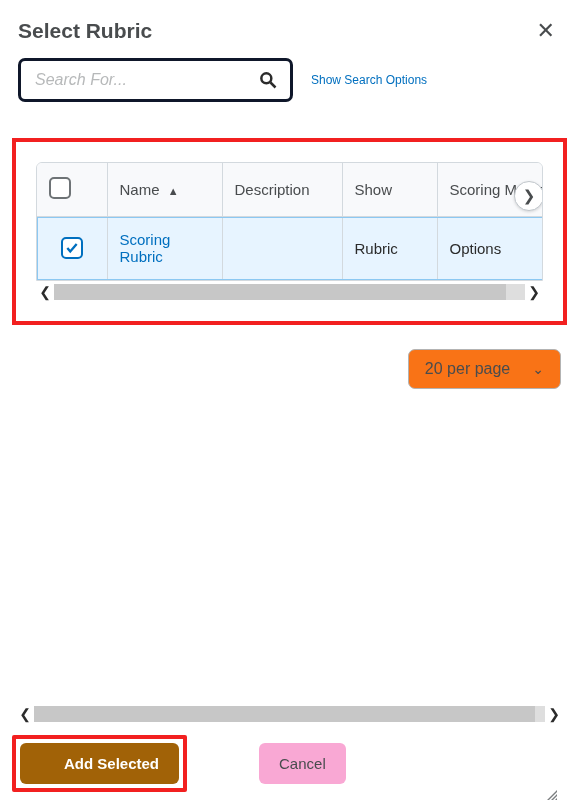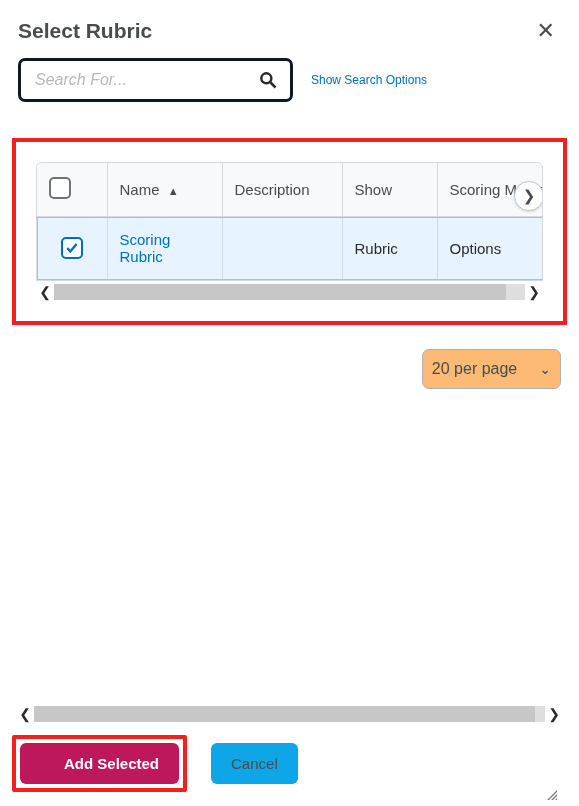--- a/index.html
+++ b/index.html
@@ -172,28 +172,28 @@
   }
 
   .pager-row {
     display: flex;
     justify-content: flex-end;
     margin-top: 14px;
   }
   .per-page {
     border: 1px solid #b3b3b3;
     border-radius: 7px;
-    padding: 10px 9px;
+    padding: 10px 16px;
     display: flex;
     align-items: center;
     gap: 22px;
     font-size: 16px;
     color: #494c4e;
     cursor: pointer;
-    background: #fdba74;
+    background: #f97316;
     margin-left: 28px;
   }
   .chev-down { font-size: 14px; color: #494c4e; }
 
   .spacer { flex: 1; }
 
   .bottom-scroll {
     display: flex;
     align-items: center;
     height: 18px;
@@ -221,22 +221,22 @@
     position: relative;
   }
   .btn {
     border-radius: 6px;
     font-size: 15px;
     font-weight: 600;
     padding: 12px 20px;
     cursor: pointer;
     border: none;
   }
-  .btn-primary { background: #be185d; color: #fff; padding-left: 44px; }
-  .btn-secondary { background: #0ea5e9; color: #494c4e; font-weight: 500; }
+  .btn-primary { background: #a16207; color: #fff; padding-left: 44px; }
+  .btn-secondary { background: #f9a8d4; color: #494c4e; font-weight: 500; margin-left: 48px; }
   .highlight-primary {
     border: 4px solid #f22020;
     padding: 4px;
     margin-left: -6px;
     display: inline-flex;
     border-radius: 2px;
   }
   .resize-grip {
     position: absolute;
     right: 2px; bottom: 4px;

